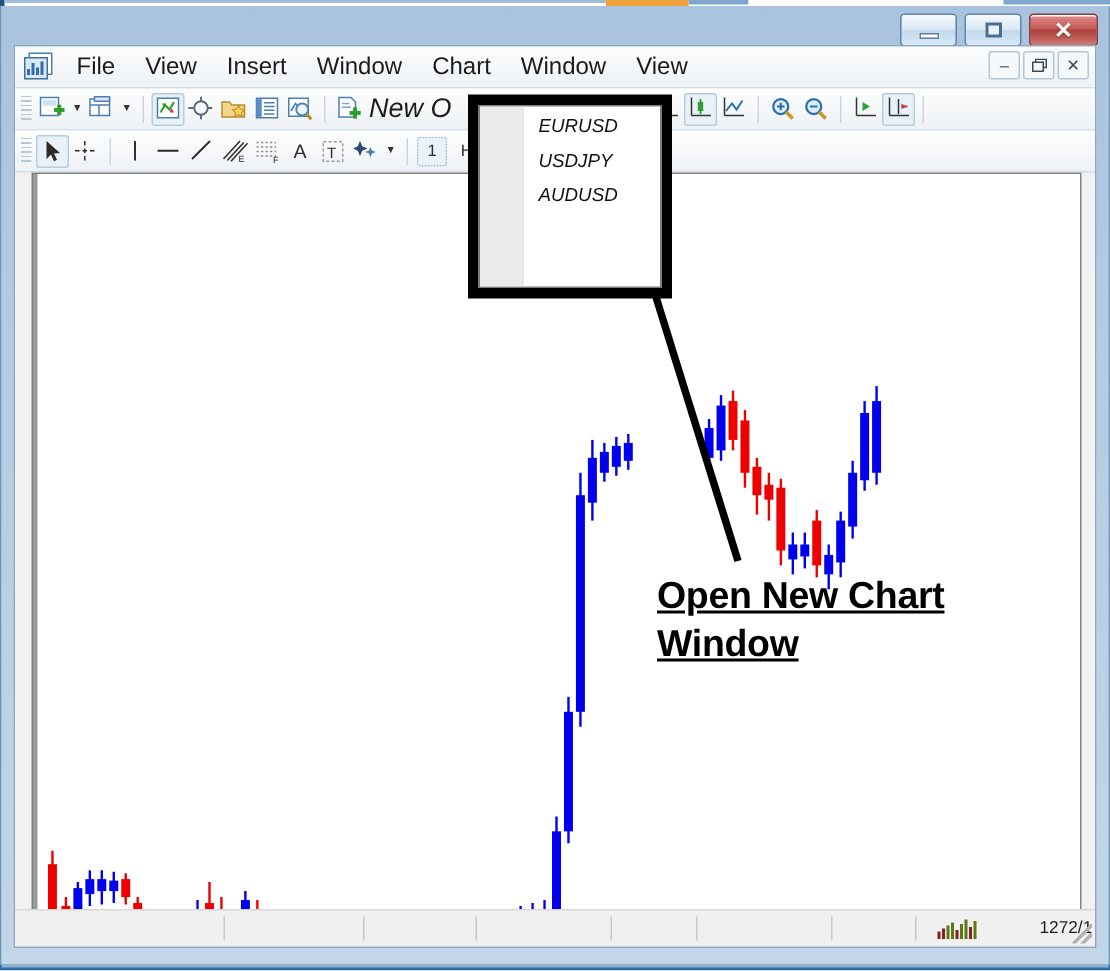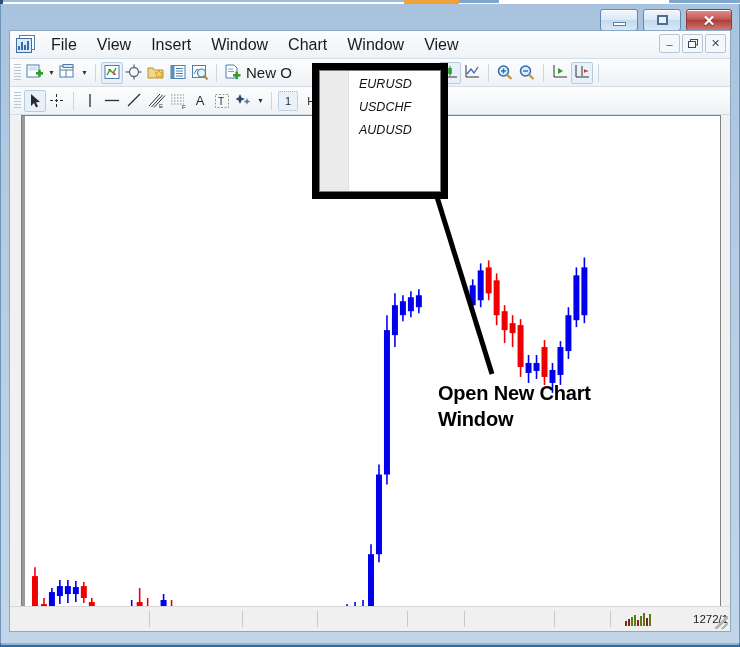--- a/index.html
+++ b/index.html
@@ -112,21 +112,21 @@
   }
   .tb-sep { width:1px; height:18px; background:#ccd6e0; margin:0 5px; flex:none; }
   .tbtn {
     width:22px;height:22px;display:flex;align-items:center;justify-content:center;
     flex:none; border:1px solid transparent; border-radius:2px; position:relative;
     box-sizing:border-box;
   }
   .tbtn.active { border-color:#b8ccdd; background:#e8f1fa; }
   .caret { width:11px;height:22px;display:flex;align-items:center;justify-content:center;flex:none;
     font-size:7px; color:#333; }
-  .tb-label { font-size:15px; color:#1b1b1b; padding:0 6px 0 2px; white-space:nowrap; }
+  .tb-label { font-size:18px; color:#1b1b1b; padding:0 6px 0 2px; white-space:nowrap;font-style:italic; }
   .tf-btn {
     font-size:11px; color:#2b2b2b; padding:3px 6px; margin:0 1px; flex:none;
     border:1px solid transparent; border-radius:2px; white-space:nowrap;
   }
   .tf-btn.sel { background:#e9f1f9; border:1px dotted #9ab3c9; }
 
   
   .chart-wrap {
     position:absolute; left:11px; top:84px; width:700px; height:493px;
     border:1px solid #808080; background:#ffffff; box-sizing:border-box; overflow:hidden;
@@ -169,22 +169,22 @@
   .dd-list { position:absolute; left:29px; top:0; right:0; top:0; padding-top:2px;}
   .dd-item {
     font-size:12.5px; color:#111111; height:23px; line-height:23px;
     padding-left:10px; white-space:nowrap;
   }
 
   
   .anno-svg { position:absolute; left:0; top:0; width:740px; height:647px; pointer-events:none; z-index:45;}
   .anno-text {
     position:absolute; left:438px; top:381px; width:270px;
-    font-size:20px; font-weight:bold; color:#000000; line-height:1.28;
-    letter-spacing:-0.2px; z-index:46;
+    font-size:25px; font-weight:bold; color:#000000; line-height:1.28;
+    letter-spacing:-0.2px; z-index:46;text-decoration:underline;
   }
 </style>
 </head>
 <body>
 
 <div id="root">
 
   <div class="top-strip">
     <div class="seg-a"></div>
       <div class="seg-b"></div>
@@ -643,21 +643,21 @@
 
   <svg class="anno-svg">
     <line x1="437" y1="197" x2="492" y2="374" stroke="#000000" stroke-width="5"></line>
   </svg>
 
   <div class="dropdown">
     <div class="inner">
       <div class="gutter"></div>
       <div class="dd-list">
         <div class="dd-item">EURUSD</div>
-        <div class="dd-item">USDCHF</div>
+        <div class="dd-item">USDJPY</div>
         <div class="dd-item">AUDUSD</div>
       </div>
     </div>
   </div>
 
   <div class="anno-text">
     <div>Open New Chart</div>
     <div>Window</div>
   </div>
 

